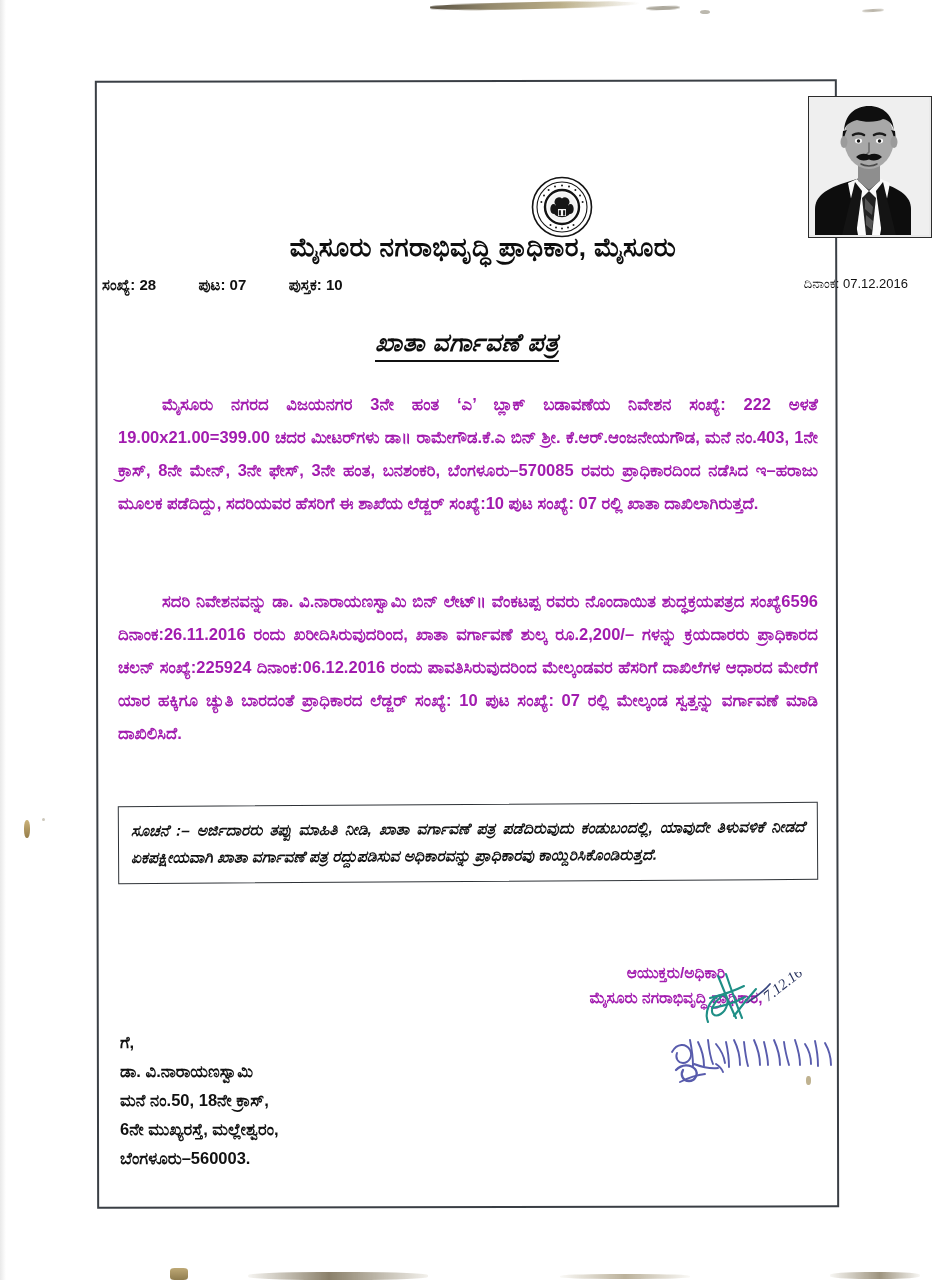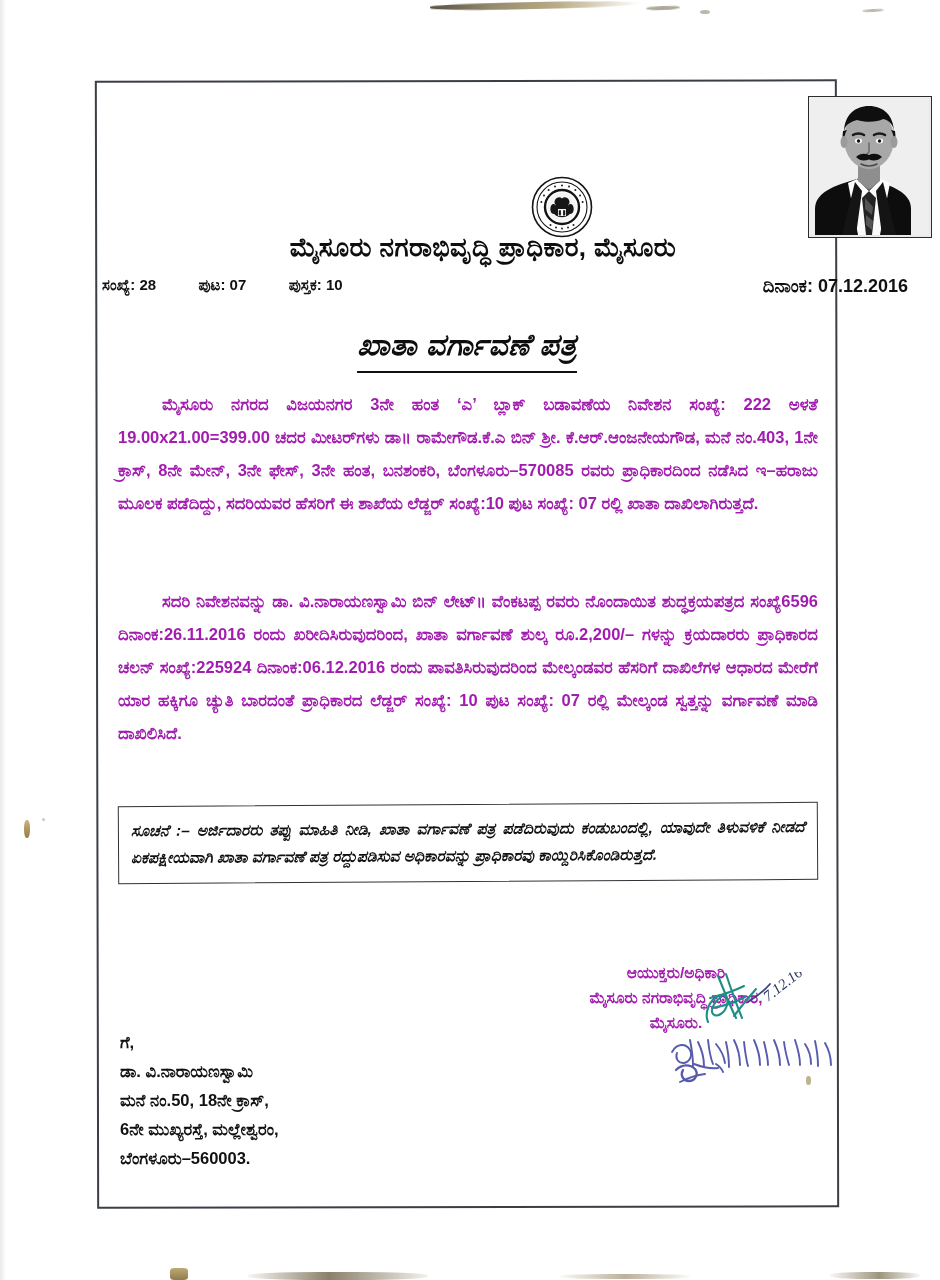--- a/index.html
+++ b/index.html
@@ -106,31 +106,31 @@
     position:absolute;left:0;top:196px;width:824px;height:24px;
   }
   .meta-left{
     position:absolute;left:6px;top:0;
     font-size:15px;font-weight:bold;color:#111;
     white-space:nowrap;
   }
   .meta-left span.gap{display:inline-block;width:34px;}
   .meta-right{
     position:absolute;right:12px;top:0;
-    font-size:18px;font-weight:bold;color:#111;white-space:nowrap;
+    font-size:13px;font-weight:normal;color:#111;white-space:nowrap;
   }
 
   
   .doc-title{
     position:absolute;left:0;top:248px;width:742px;text-align:center;
   }
   .doc-title span{
-    font-size:30px;font-weight:bold;font-style:italic;
+    font-size:25px;font-weight:bold;font-style:italic;
     border-bottom:2.5px solid #111;
-    padding-bottom:10px;
+    padding-bottom:4px;
     color:#0e0e0e;
     letter-spacing:.5px;
   }
 
   
   .body-block{
     position:absolute;left:22px;width:700px;
     font-size:16.5px;
     line-height:33px;
     text-align:justify;
@@ -309,21 +309,20 @@
     <p>ಸದರಿ ನಿವೇಶನವನ್ನು ಡಾ. ವಿ.ನಾರಾಯಣಸ್ವಾಮಿ ಬಿನ್ ಲೇಟ್॥ ವೆಂಕಟಪ್ಪ ರವರು ನೊಂದಾಯಿತ ಶುದ್ಧಕ್ರಯಪತ್ರದ ಸಂಖ್ಯೆ6596 ದಿನಾಂಕ:26.11.2016 ರಂದು ಖರೀದಿಸಿರುವುದರಿಂದ, ಖಾತಾ ವರ್ಗಾವಣೆ ಶುಲ್ಕ ರೂ.2,200/– ಗಳನ್ನು ಕ್ರಯದಾರರು ಪ್ರಾಧಿಕಾರದ ಚಲನ್ ಸಂಖ್ಯೆ:225924 ದಿನಾಂಕ:06.12.2016 ರಂದು ಪಾವತಿಸಿರುವುದರಿಂದ ಮೇಲ್ಕಂಡವರ ಹೆಸರಿಗೆ ದಾಖಿಲೆಗಳ ಆಧಾರದ ಮೇರೆಗೆ ಯಾರ ಹಕ್ಕಿಗೂ ಚ್ಯುತಿ ಬಾರದಂತೆ ಪ್ರಾಧಿಕಾರದ ಲೆಡ್ಜರ್ ಸಂಖ್ಯೆ: 10 ಪುಟ ಸಂಖ್ಯೆ: 07 ರಲ್ಲಿ ಮೇಲ್ಕಂಡ ಸ್ವತ್ತನ್ನು ವರ್ಗಾವಣೆ ಮಾಡಿ ದಾಖಿಲಿಸಿದೆ.</p>
   </div>
 
   <div class="note-box">
     <p>ಸೂಚನೆ :– ಅರ್ಜಿದಾರರು ತಪ್ಪು ಮಾಹಿತಿ ನೀಡಿ, ಖಾತಾ ವರ್ಗಾವಣೆ ಪತ್ರ ಪಡೆದಿರುವುದು ಕಂಡುಬಂದಲ್ಲಿ, ಯಾವುದೇ ತಿಳುವಳಿಕೆ ನೀಡದೆ ಏಕಪಕ್ಷೀಯವಾಗಿ ಖಾತಾ ವರ್ಗಾವಣೆ ಪತ್ರ ರದ್ದುಪಡಿಸುವ ಅಧಿಕಾರವನ್ನು ಪ್ರಾಧಿಕಾರವು ಕಾಯ್ದಿರಿಸಿಕೊಂಡಿರುತ್ತದೆ.</p>
   </div>
 
   <div class="sign-block">
     <div>ಆಯುಕ್ತರು/ಅಧಿಕಾರಿ</div>
     <div>ಮೈಸೂರು ನಗರಾಭಿವೃದ್ಧಿ ಪ್ರಾಧಿಕಾರ,</div>
-    <div>ಮೈಸೂರು.</div>
   </div>
 
   <div class="sig-ink">
     <svg width="160" height="62" viewBox="0 0 160 62">
       <g fill="none" stroke="#1f8f86" stroke-width="2.1" stroke-linecap="round" stroke-linejoin="round">
         <path d="M12 50c-4-10 2-22 10-26 7-3 11 2 9 9-2 8-10 13-14 9-3-4 1-12 8-17"></path>
         <path d="M22 4c6 14 11 28 18 42"></path>
         <path d="M30 2c5 15 10 29 16 44"></path>
         <path d="M14 26c12-3 24-7 34-12"></path>
         <path d="M16 36c12-2 24-6 33-11"></path>

